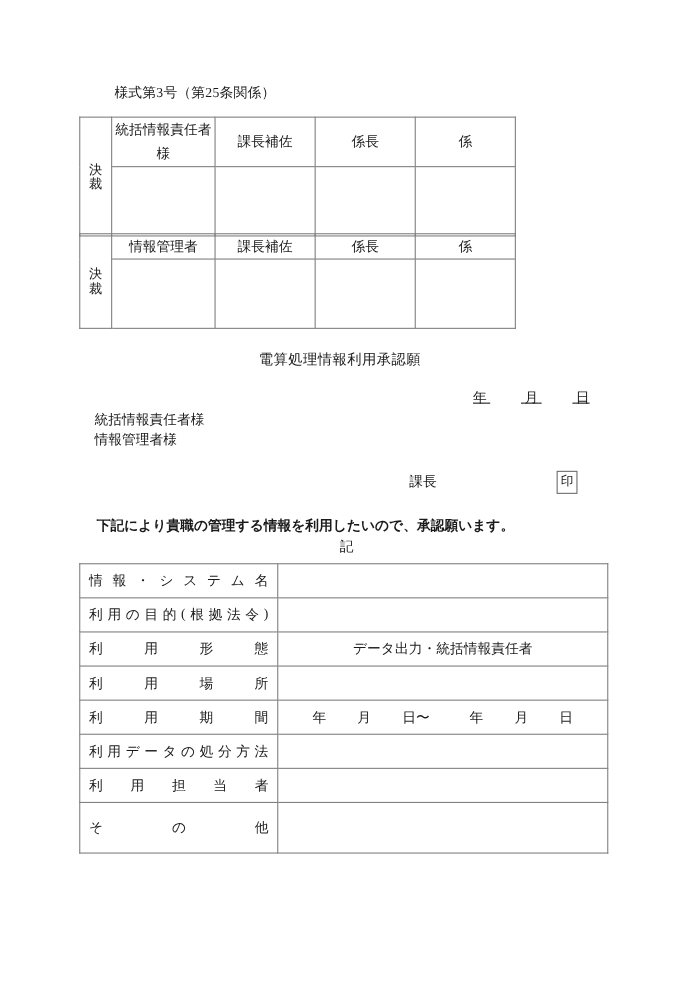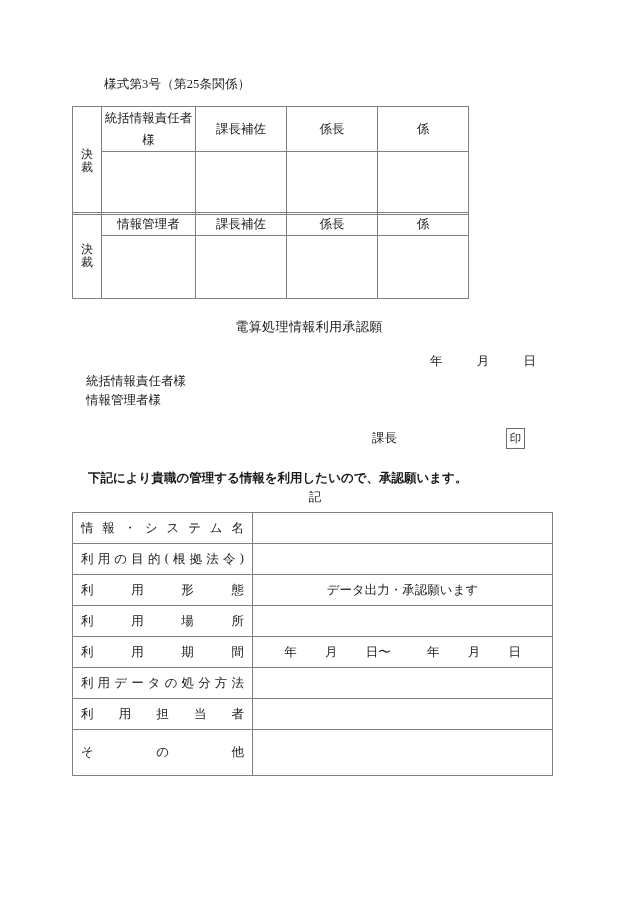--- a/index.html
+++ b/index.html
@@ -80,20 +80,21 @@
     letter-spacing: 0.4px;
   }
 
   
   .date-line {
     position: absolute;
     left: 430px;
     top: 353px;
     font-size: 12.5px;
     white-space: nowrap;
+    text-decoration: underline;
   }
   .date-line .gap { display: inline-block; width: 28px; }
 
   
   .addressee-block {
     position: absolute;
     left: 86px;
     top: 372px;
     font-size: 12.5px;
     line-height: 1.55;
@@ -296,21 +297,21 @@
 
       <tr>
         <td class="label-cell">
           <span class="spread">
             <span>利</span>
             <span>用</span>
             <span>形</span>
             <span>態</span>
           </span>
         </td>
-        <td class="value-cell">データ出力・承認願います</td>
+        <td class="value-cell">データ出力・統括情報責任者</td>
       </tr>
 
       <tr>
         <td class="label-cell">
           <span class="spread">
             <span>利</span>
             <span>用</span>
             <span>場</span>
             <span>所</span>
           </span>

